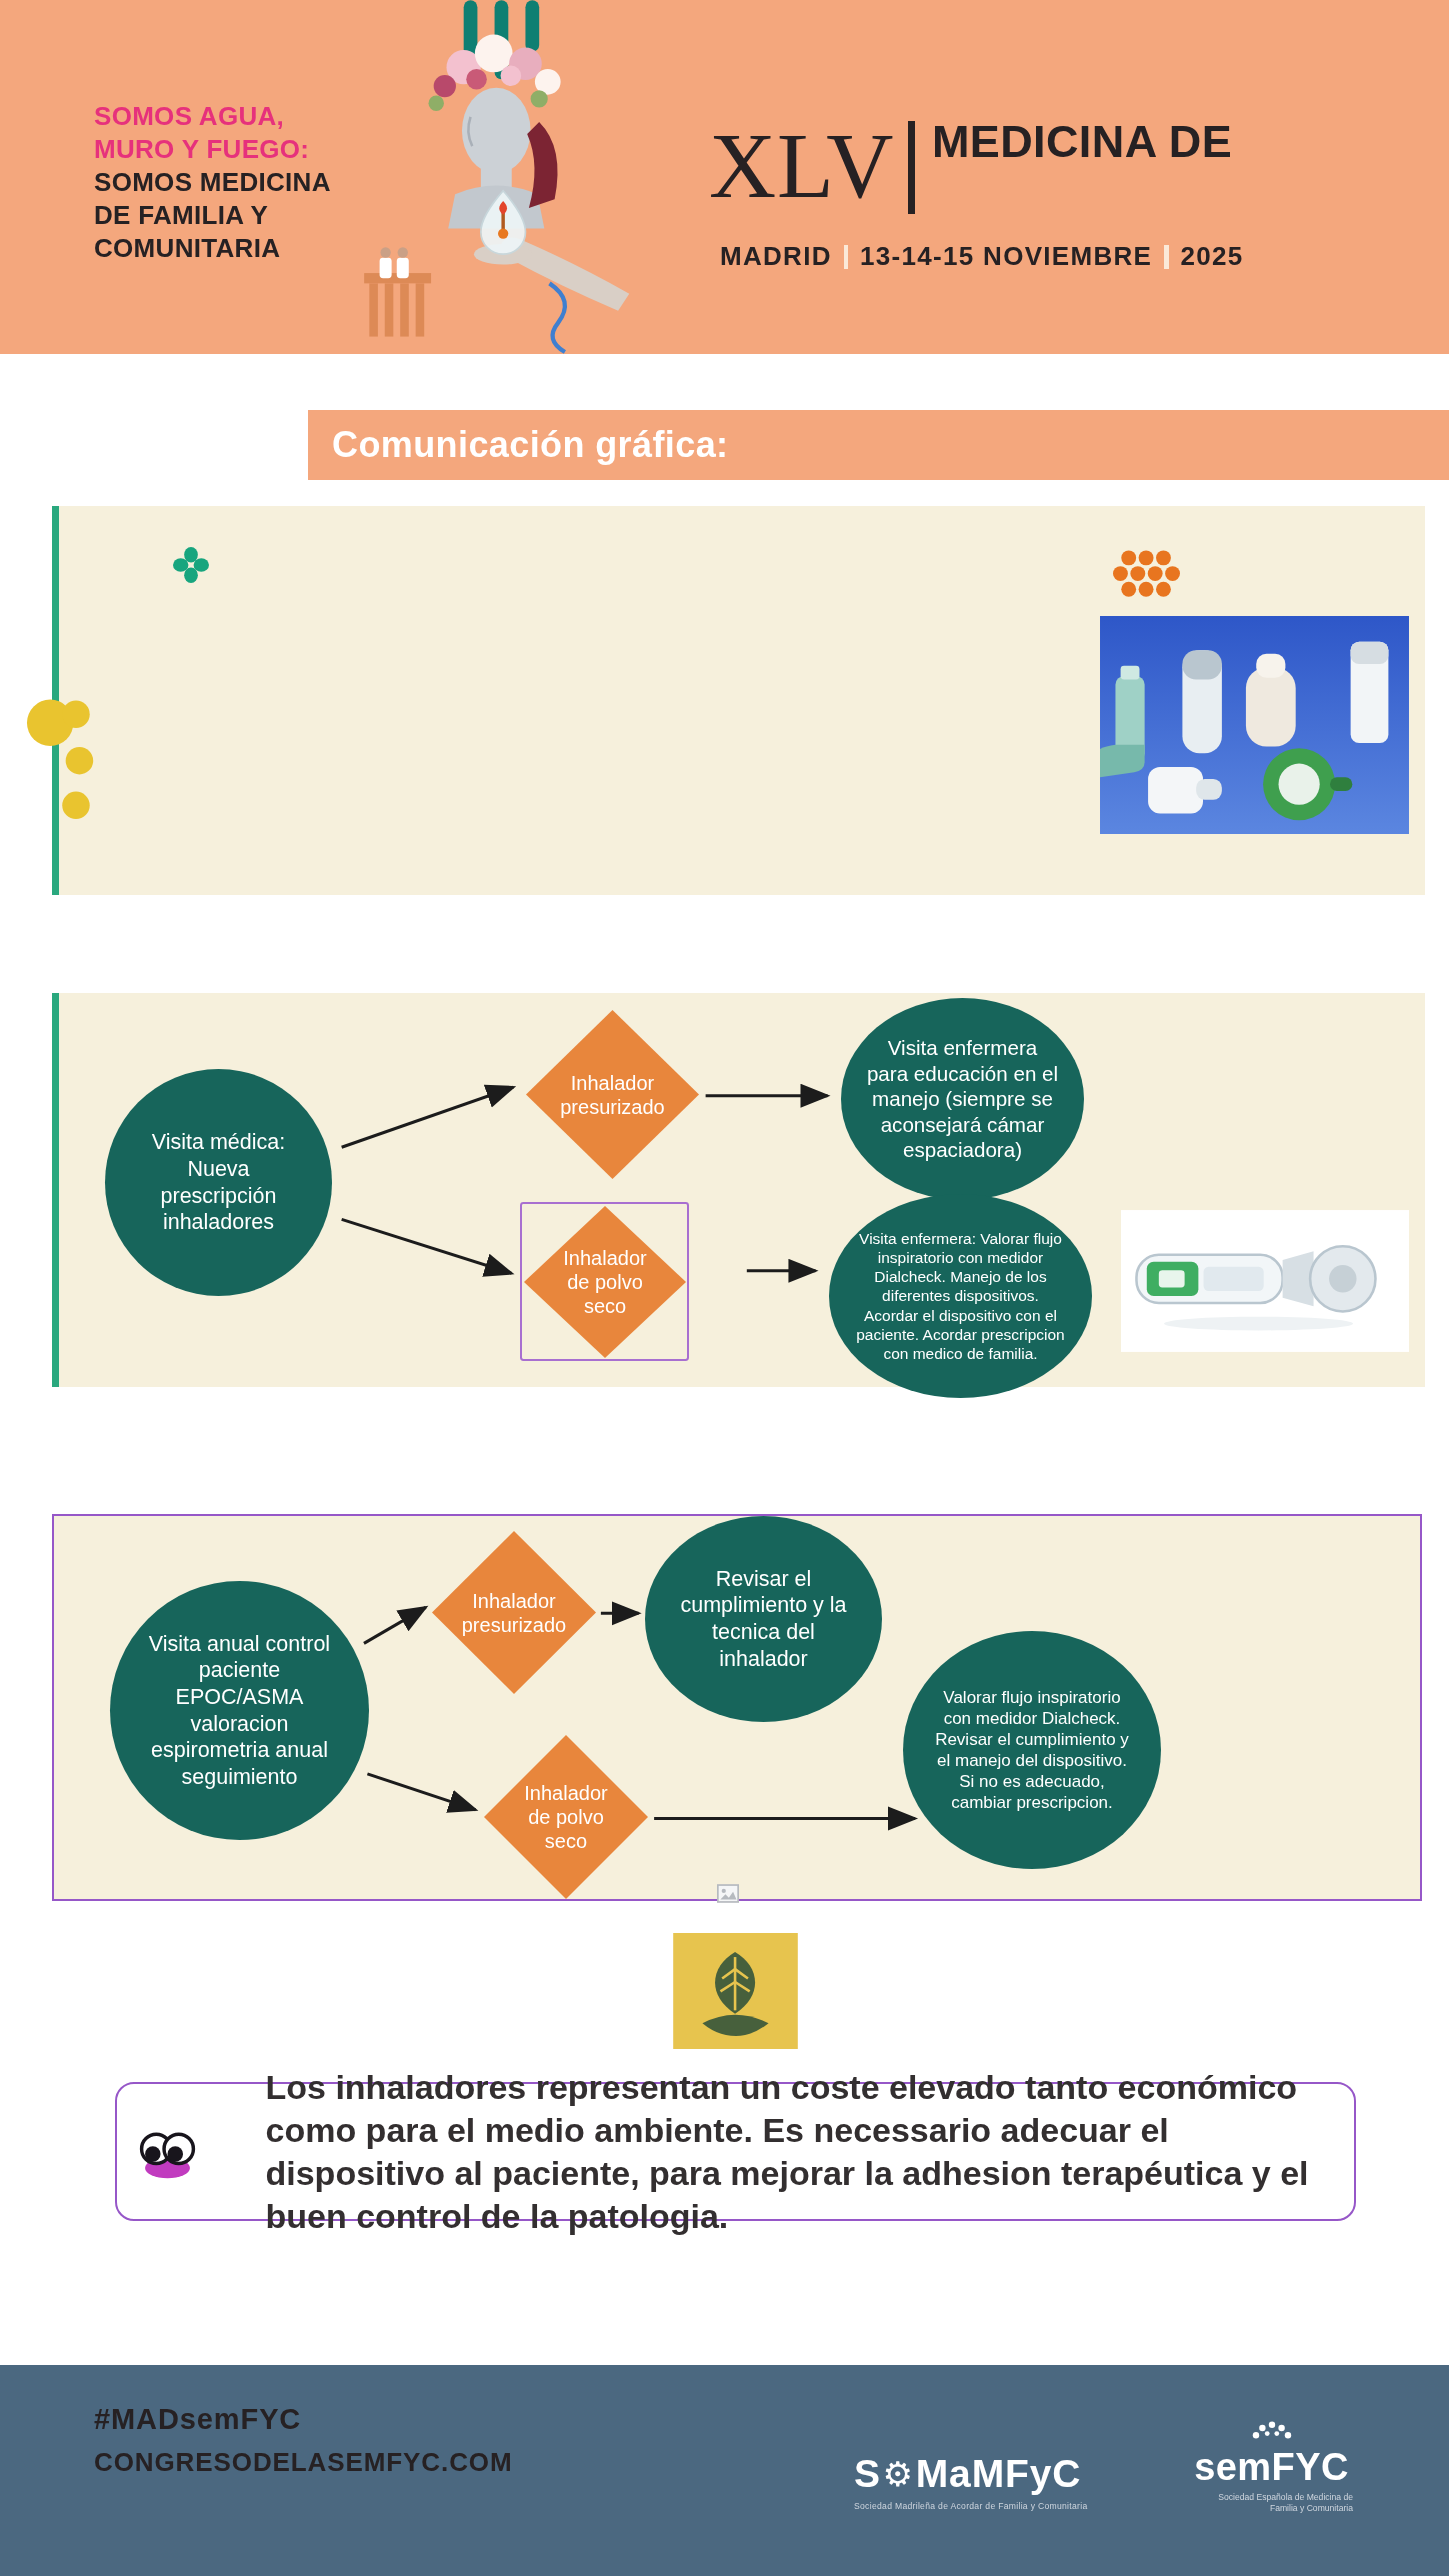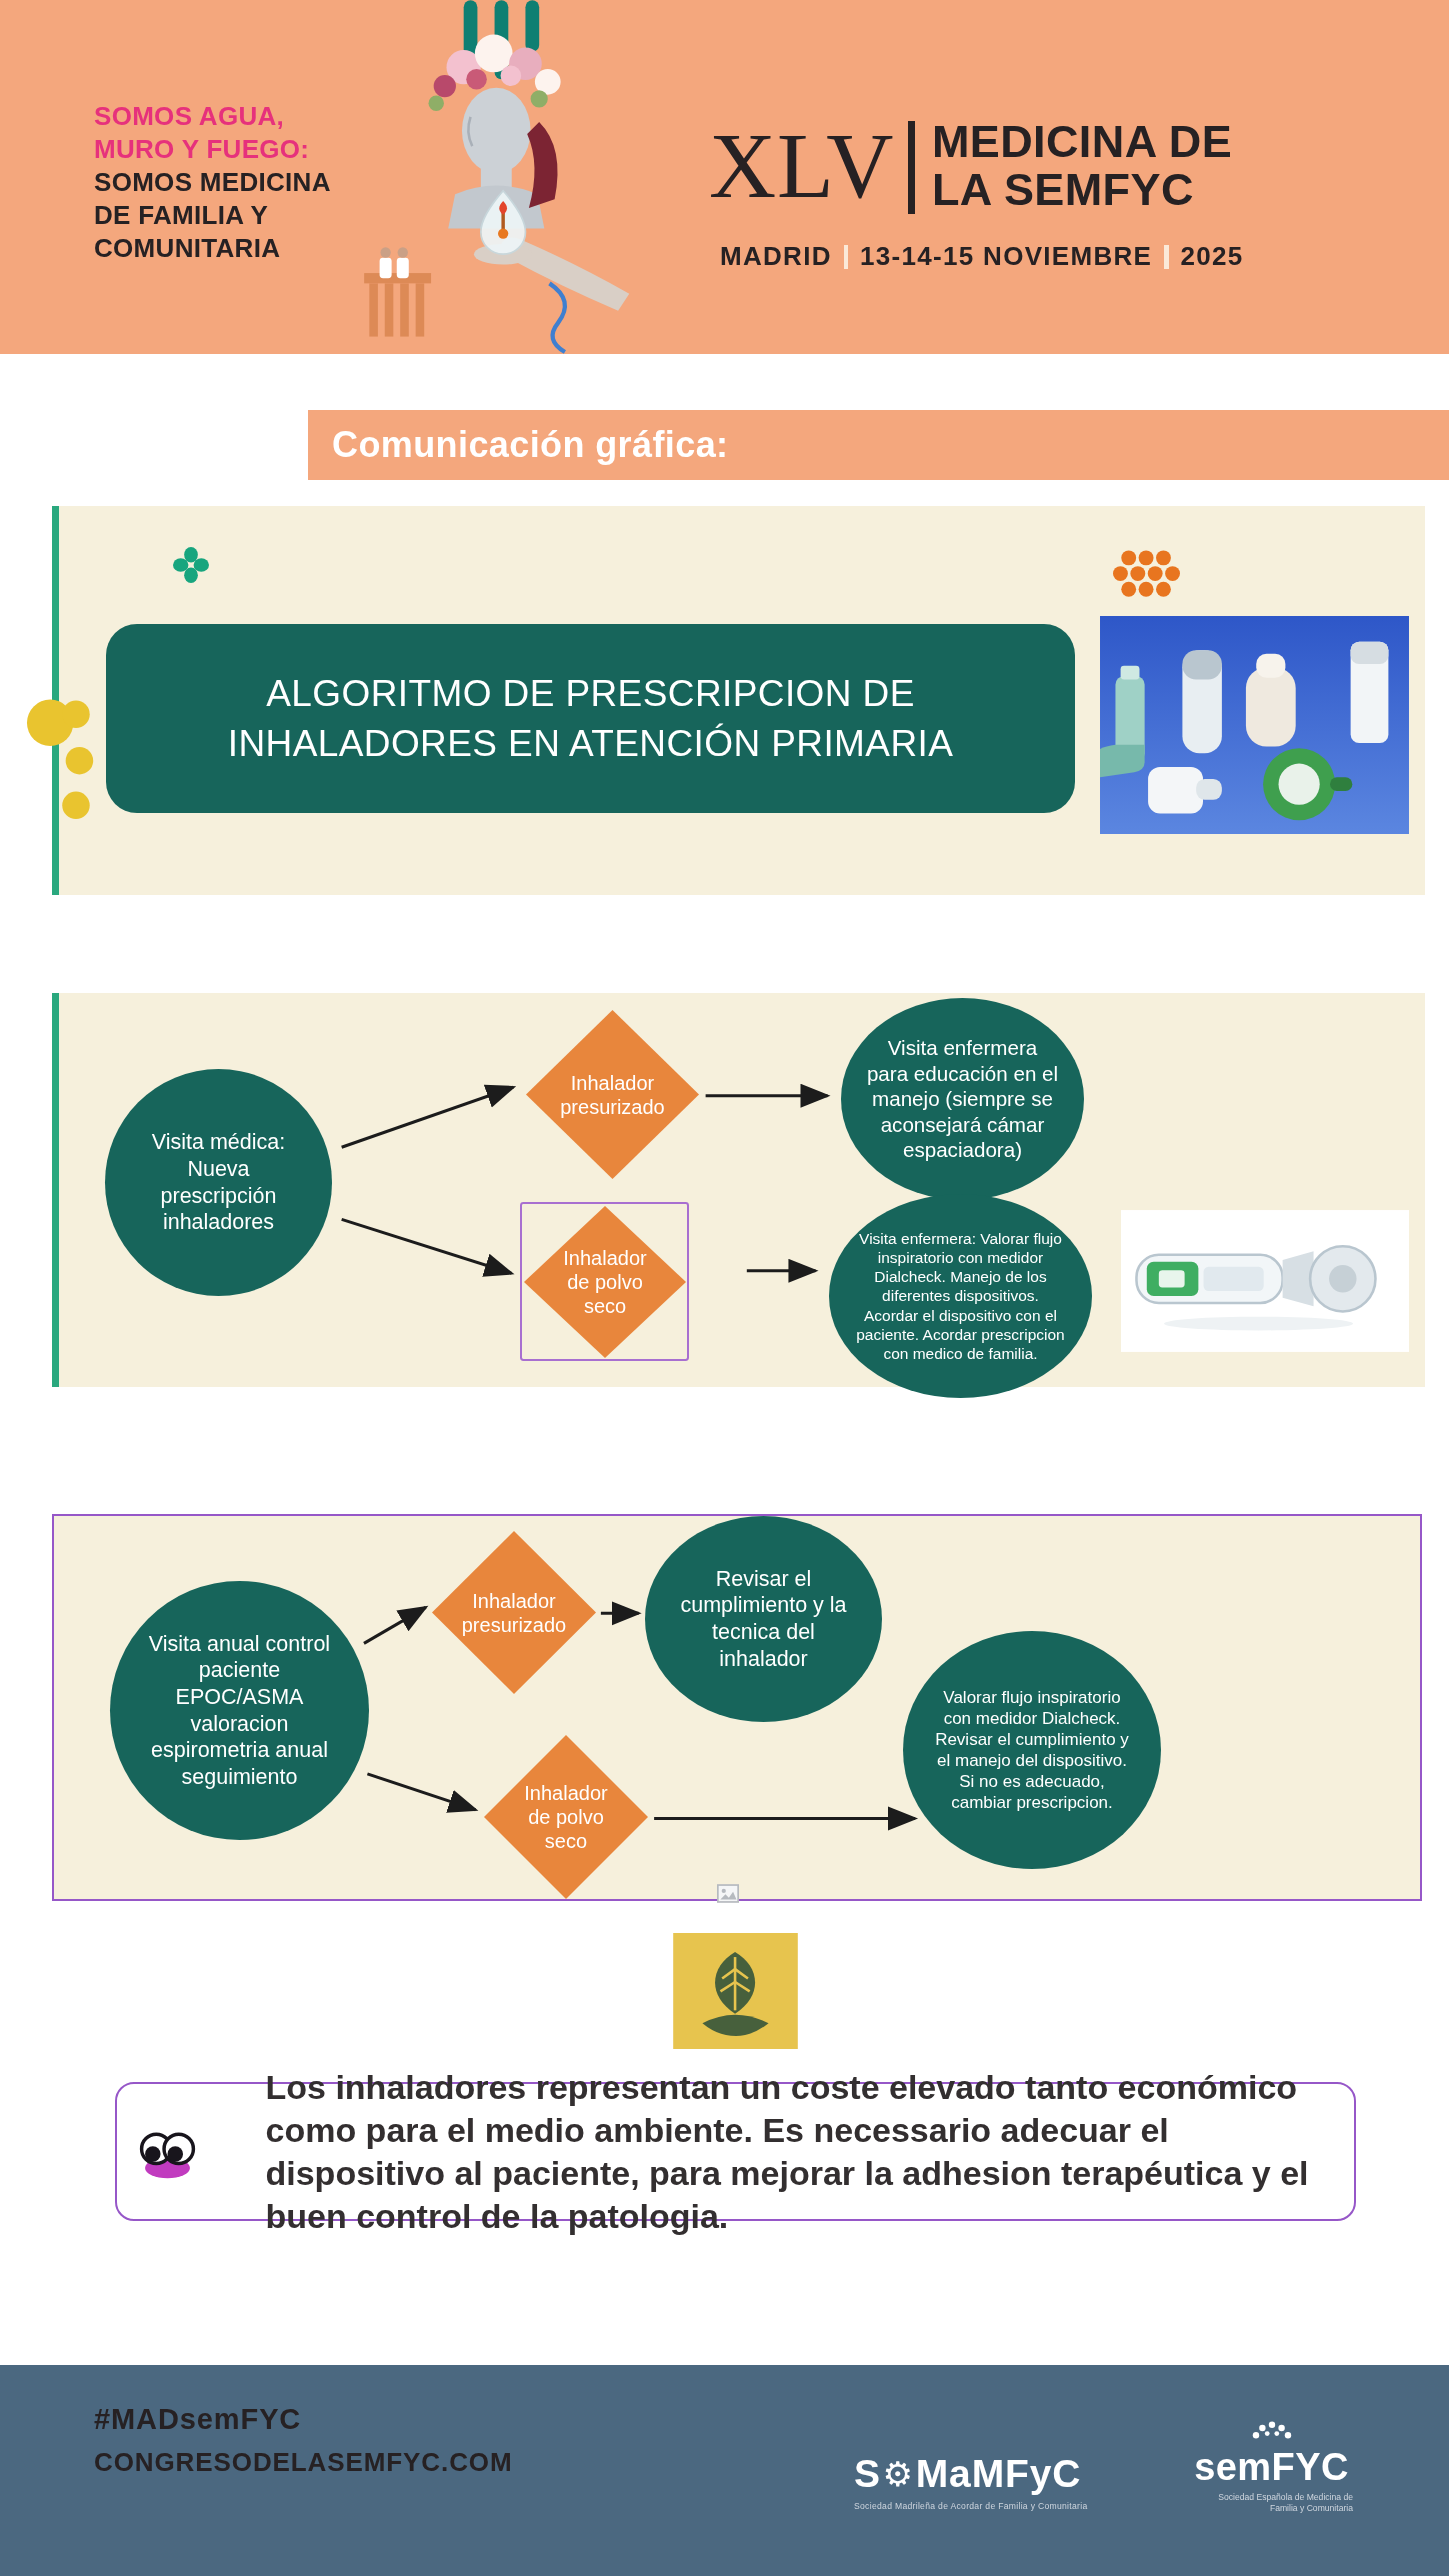--- a/index.html
+++ b/index.html
@@ -119,21 +119,20 @@
       <rect x="72" y="300" width="14" height="24" rx="4" fill="#ffffff"></rect>
       <circle cx="79" cy="294" r="6" fill="#caa086"></circle>
       <path d="M250 330 q30 20 10 46 q-16 20 8 34" stroke="#3f7fd0" stroke-width="5" fill="none"></path>
     </svg>
 
     <div class="abs logo-row">
       <div class="numeral">XLV</div>
       <div class="logo-divider"></div>
       <div class="congress-name">
         <div>MEDICINA DE</div>
-        <div>LA SEMFYC</div>
       </div>
     </div>
 
     <div class="abs location-line">
       <span>MADRID</span>
       <span class="loc-divider"></span>
       <span>13-14-15 NOVIEMBRE</span>
       <span class="loc-divider"></span>
       <span>2025</span>
     </div>
@@ -170,23 +169,20 @@
     </g>
   </svg>
 
   <svg class="abs" style="left:26px;top:697px;" width="112" height="129" viewBox="0 0 130 150">
     <circle cx="28" cy="30" r="27" fill="#e9c42f"></circle>
     <circle cx="58" cy="20" r="16" fill="#e9c42f"></circle>
     <circle cx="62" cy="74" r="16" fill="#e9c42f"></circle>
     <circle cx="58" cy="126" r="16" fill="#e9c42f"></circle>
   </svg>
 
-  <div class="abs title-box">
-    <span>ALGORITMO DE PRESCRIPCION DE INHALADORES EN ATENCIÓN PRIMARIA</span>
-  </div>
 
   <svg class="abs" style="left:1100px;top:616px;" width="309" height="218" viewBox="0 0 360 254">
     <defs>
         <linearGradient id="skybg" x1="0" y1="0" x2="0" y2="1">
       <stop offset="0" stop-color="#2e57c8"></stop>
           <stop offset="1" stop-color="#5b86e0"></stop>
         </linearGradient>
       </defs>
     <rect width="360" height="254" fill="url(#skybg)"></rect>
     <rect x="18" y="70" width="34" height="100" rx="10" fill="#9fd1c6"></rect>

